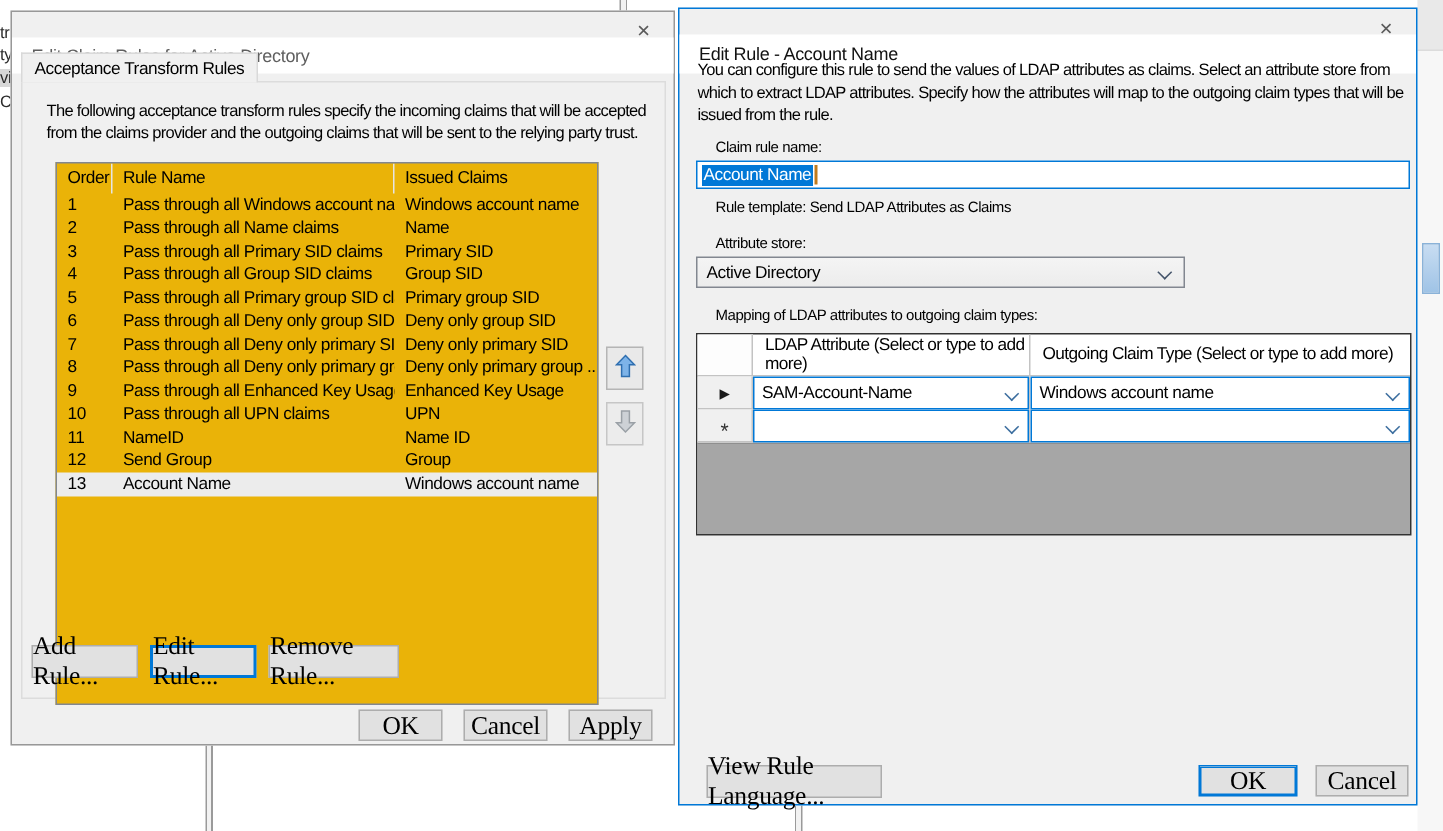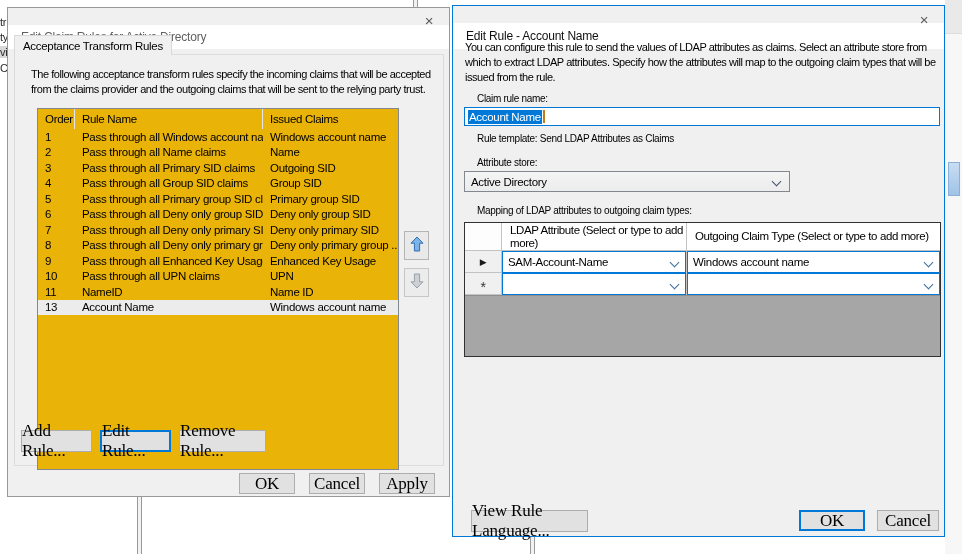--- a/index.html
+++ b/index.html
@@ -136,21 +136,21 @@
     <span class="rc c-claims">Windows account name</span>
   </div>
         <div class="lv-row">
     <span class="rc c-order">2</span>
     <span class="rc c-name">Pass through all Name claims</span>
     <span class="rc c-claims">Name</span>
   </div>
         <div class="lv-row">
     <span class="rc c-order">3</span>
     <span class="rc c-name">Pass through all Primary SID claims</span>
-    <span class="rc c-claims">Outgoing SID</span>
+    <span class="rc c-claims">Primary SID</span>
   </div>
         <div class="lv-row">
     <span class="rc c-order">4</span>
     <span class="rc c-name">Pass through all Group SID claims</span>
     <span class="rc c-claims">Group SID</span>
   </div>
         <div class="lv-row">
     <span class="rc c-order">5</span>
     <span class="rc c-name">Pass through all Primary group SID claims</span>
     <span class="rc c-claims">Primary group SID</span>
@@ -177,20 +177,25 @@
   </div>
         <div class="lv-row">
     <span class="rc c-order">10</span>
     <span class="rc c-name">Pass through all UPN claims</span>
     <span class="rc c-claims">UPN</span>
   </div>
         <div class="lv-row">
     <span class="rc c-order">11</span>
     <span class="rc c-name">NameID</span>
     <span class="rc c-claims">Name ID</span>
+  </div>
+        <div class="lv-row">
+    <span class="rc c-order">12</span>
+    <span class="rc c-name">Send Group</span>
+    <span class="rc c-claims">Group</span>
   </div>
         <div class="lv-row selected">
     <span class="rc c-order">13</span>
     <span class="rc c-name">Account Name</span>
     <span class="rc c-claims">Windows account name</span>
   </div>
       </div>
   </div>
 
   <div class="arrow-btn" style="top:223px">

